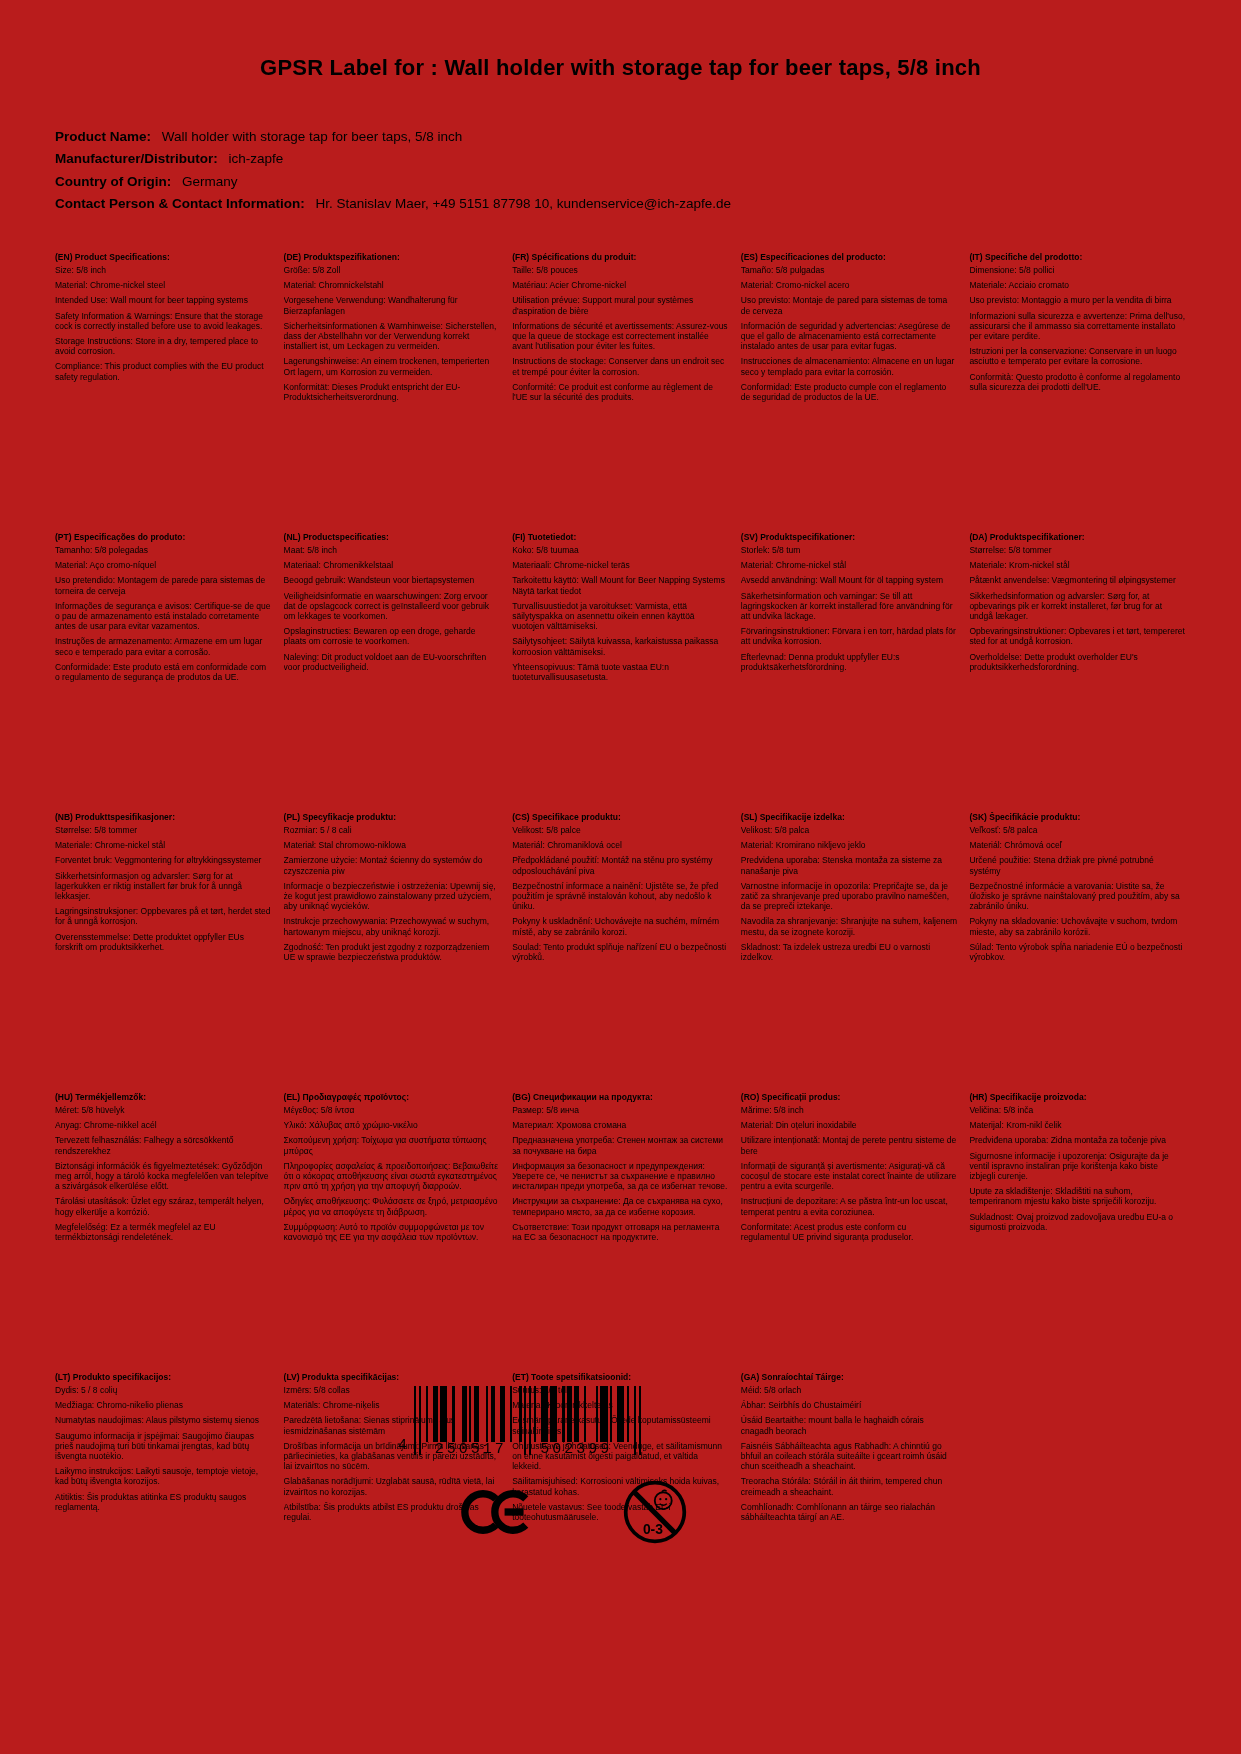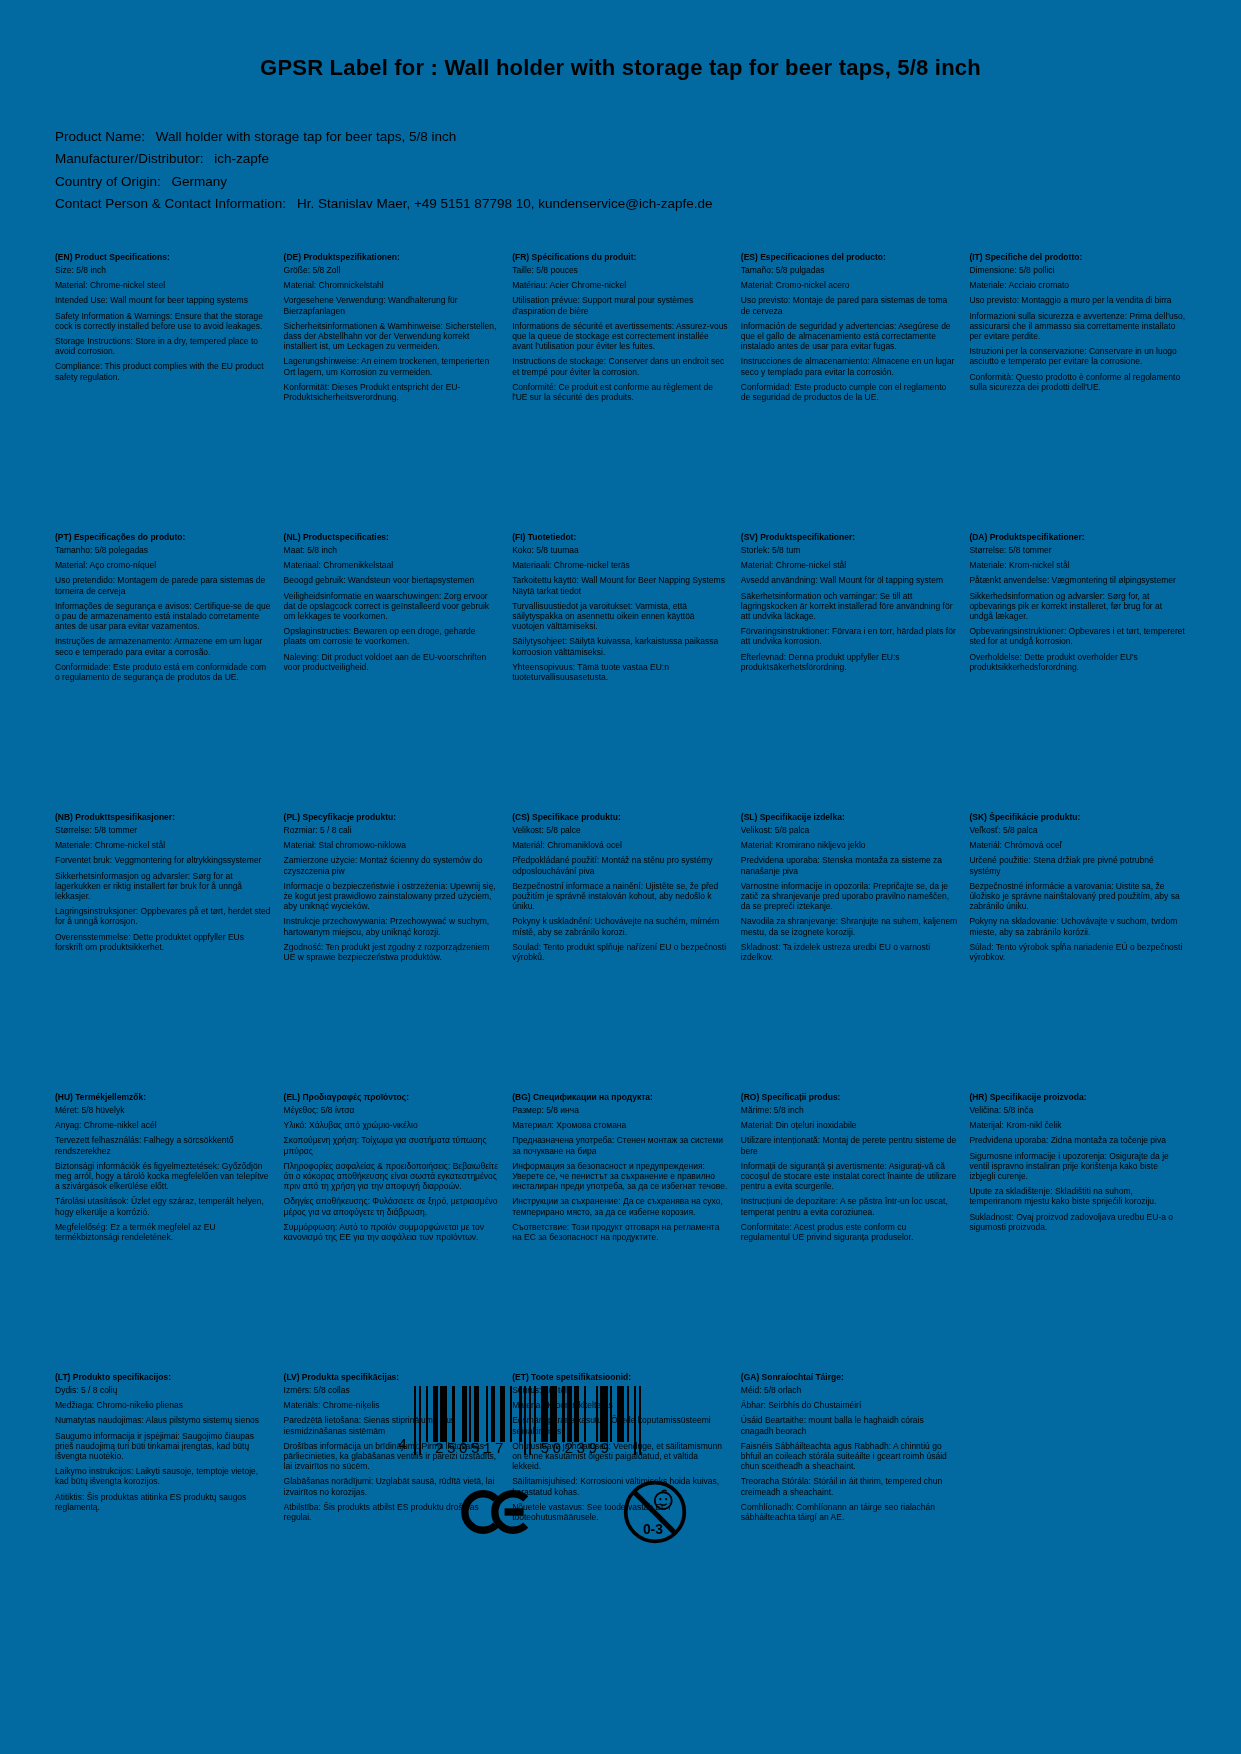--- a/index.html
+++ b/index.html
@@ -2,36 +2,36 @@
 <html><head>
 <meta charset="utf-8">
 <style>
   * { box-sizing: border-box; margin: 0; padding: 0; }
   html, body { background: #ffffff; }
   body { font-family: "Liberation Sans", sans-serif; color: #000; }
   .page {
     position: relative;
     width: 1241px;
     height: 1754px;
-    background: #0369a1;
+    background: #b91c1c;
     padding: 46px 55px 0 55px;
     overflow: hidden;
   }
   .title {
     font-size: 22px;
     font-weight: bold;
     text-align: center;
     line-height: 1.3;
     max-width: 860px;
     margin: 8px auto 0 auto;
     letter-spacing: 0.2px;
   }
   .info { margin-top: 44px; font-size: 13.5px; }
   .info-row { margin-bottom: 3px; line-height: 1.45; }
-  .info-label { font-weight: normal; margin-right: 7px; }
+  .info-label { font-weight: bold; margin-right: 7px; }
   .info-value { font-weight: normal; text-align: right; }
 
   .grid {
     margin-top: 38px;
     display: grid;
     grid-template-columns: repeat(5, 1fr);
     column-gap: 12px;
     grid-auto-rows: 280px;
   }
   .lang-block { font-size: 8.5px; line-height: 1.2; overflow: hidden; }

